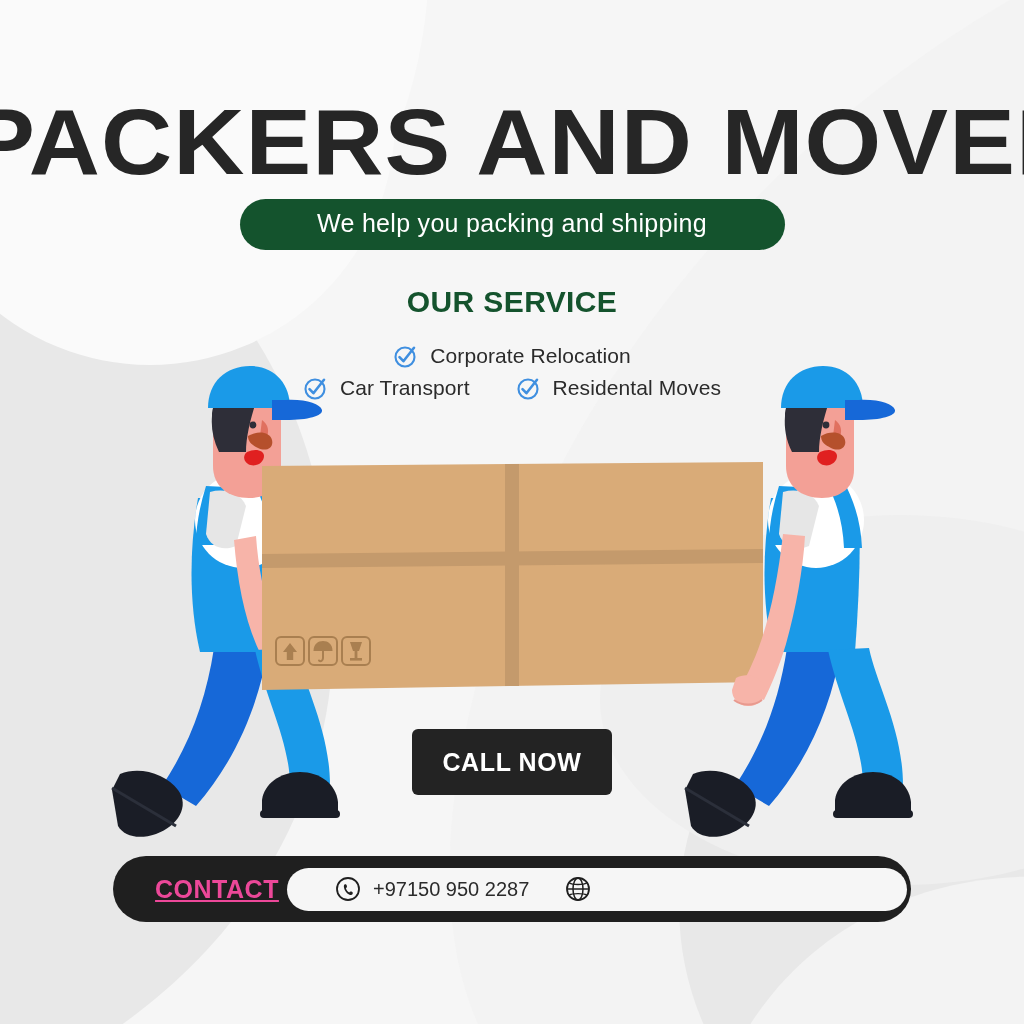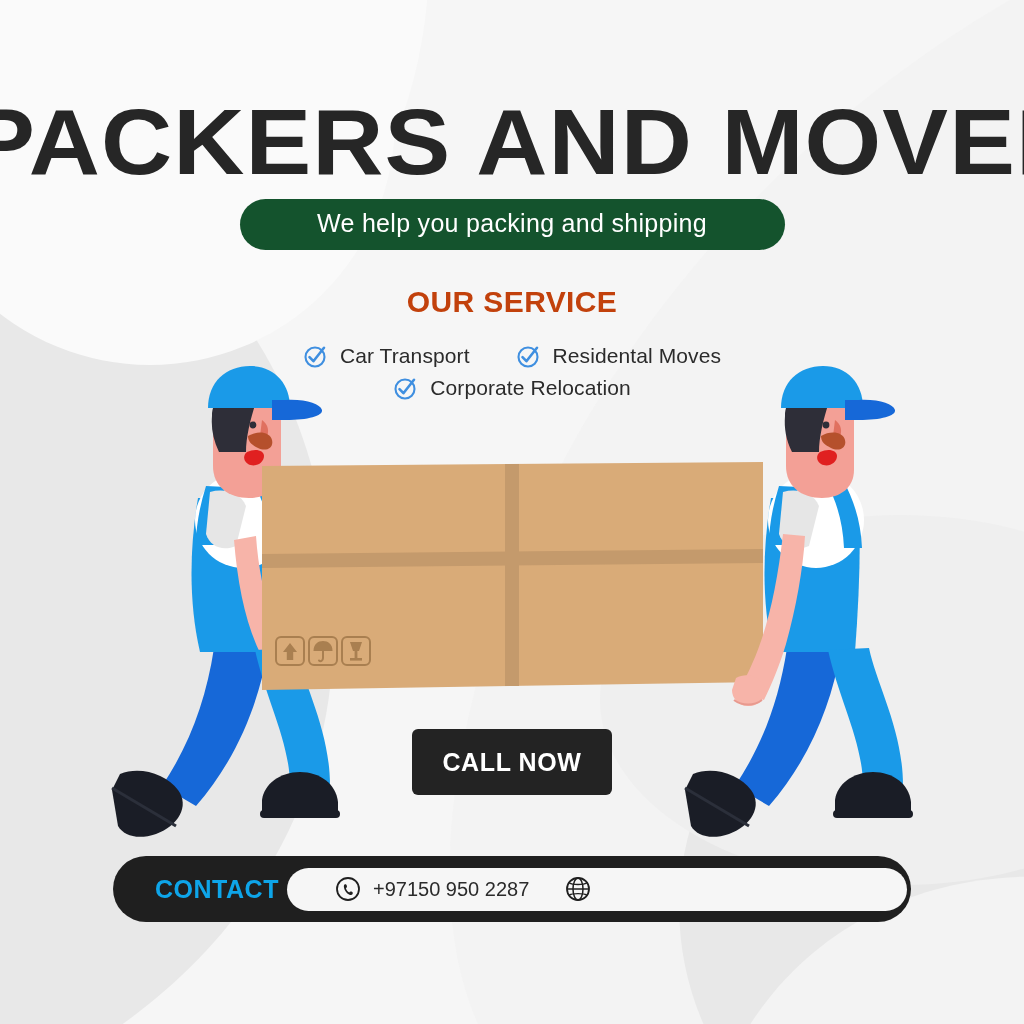--- a/index.html
+++ b/index.html
@@ -52,21 +52,21 @@
     box-sizing:border-box;
   }
 
   
   .svc-title{
     position:absolute;left:0;right:0;top:285px;
     text-align:center;
     font-size:30px;
     font-weight:bold;
     letter-spacing:.4px;
-    color:#c2410c;
+    color:#14532d;
   }
   .svc-rows{
     position:absolute;left:0;right:0;top:343px;
   }
   .svc-row{
     display:flex;justify-content:center;align-items:center;
     gap:46px;
     margin-bottom:6px;
   }
   .svc-item{
@@ -102,27 +102,28 @@
     left:113px;top:856px;
     width:798px;height:66px;
     background:#1f1f1f;
     border-radius:33px;
     display:flex;align-items:center;
     box-sizing:border-box;
     padding:4px;
   }
   .contact-label{
     width:200px;
-    color:#0ea5e9;
+    color:#ec4899;
     font-size:25px;
     font-weight:bold;
     letter-spacing:.5px;
     text-align:center;
     flex:0 0 200px;
     z-index:2;
+    text-decoration:underline;
   }
   .contact-fields{
     flex:1 1 auto;
     height:43px;
     background:#f6f6f6;
     border-radius:29px;
     display:flex;align-items:center;
     margin-left:-30px;
     padding-left:48px;
     box-sizing:border-box;
@@ -167,37 +168,37 @@
 
   <div class="svc-title">OUR SERVICE</div>
 
   <div class="svc-rows">
     <div class="svc-row">
       <div class="svc-item">
         <svg class="check-icon" viewBox="0 0 26 26">
           <circle cx="12" cy="14" r="9.5" fill="none" stroke="#3f8fe0" stroke-width="2.1"></circle>
           <path d="M6.5 14.2 L10.4 18.2 L21 4.8" fill="none" stroke="#3f8fe0" stroke-width="2.6" stroke-linecap="round" stroke-linejoin="round"></path>
         </svg>
-        <span>Car Transport</span>
-      </div>
-      <div class="svc-item">
-        <svg class="check-icon" viewBox="0 0 26 26">
-          <circle cx="12" cy="14" r="9.5" fill="none" stroke="#3f8fe0" stroke-width="2.1"></circle>
-          <path d="M6.5 14.2 L10.4 18.2 L21 4.8" fill="none" stroke="#3f8fe0" stroke-width="2.6" stroke-linecap="round" stroke-linejoin="round"></path>
-        </svg>
-        <span>Residental Moves</span>
+        <span>Corporate Relocation</span>
       </div>
     </div>
     <div class="svc-row">
       <div class="svc-item">
         <svg class="check-icon" viewBox="0 0 26 26">
           <circle cx="12" cy="14" r="9.5" fill="none" stroke="#3f8fe0" stroke-width="2.1"></circle>
           <path d="M6.5 14.2 L10.4 18.2 L21 4.8" fill="none" stroke="#3f8fe0" stroke-width="2.6" stroke-linecap="round" stroke-linejoin="round"></path>
         </svg>
-        <span>Corporate Relocation</span>
+        <span>Car Transport</span>
+      </div>
+      <div class="svc-item">
+        <svg class="check-icon" viewBox="0 0 26 26">
+          <circle cx="12" cy="14" r="9.5" fill="none" stroke="#3f8fe0" stroke-width="2.1"></circle>
+          <path d="M6.5 14.2 L10.4 18.2 L21 4.8" fill="none" stroke="#3f8fe0" stroke-width="2.6" stroke-linecap="round" stroke-linejoin="round"></path>
+        </svg>
+        <span>Residental Moves</span>
       </div>
     </div>
   </div>
 
   <svg class="scene" viewBox="0 0 1024 1024">
 
     <g>
 
       <path d="M214 648 C 206 700 190 744 162 786 L 196 806 C 236 760 258 706 268 650 Z" fill="#1668d8"></path>
 

